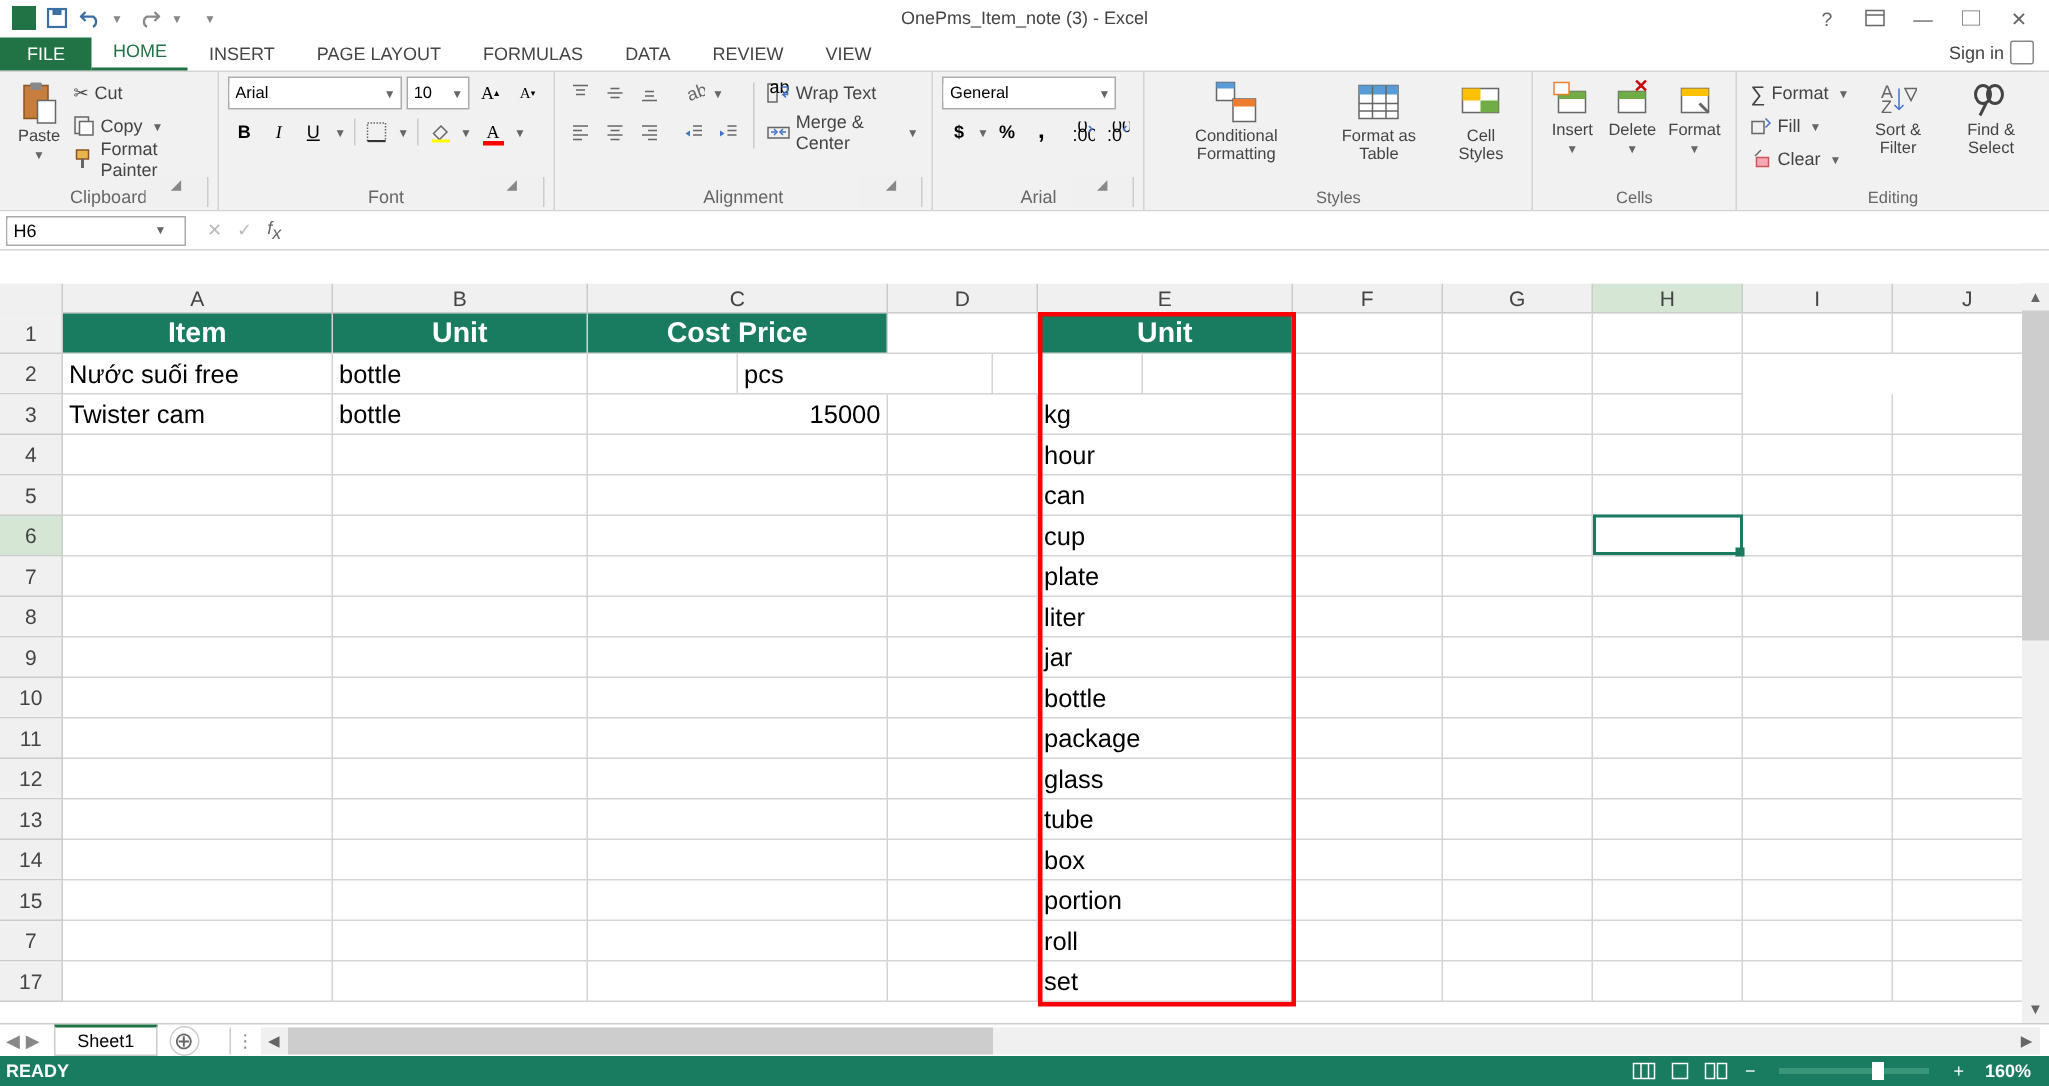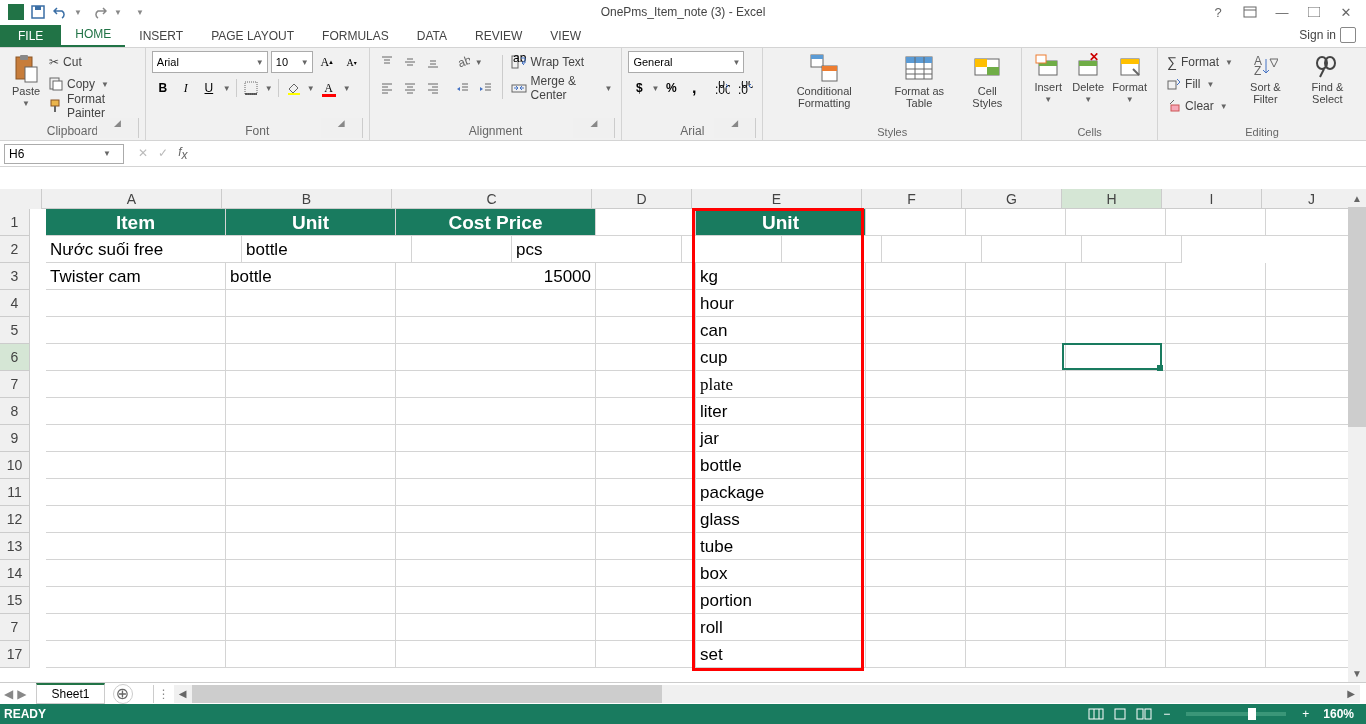--- a/index.html
+++ b/index.html
@@ -53,21 +53,21 @@
 .grid{position:absolute;top:189px;left:0;right:0;bottom:42px;overflow:hidden;background:#fff;}
 .col-headers{display:flex;height:20px;background:#f0f0f0;border-bottom:1px solid #ccc;}
 .corner{width:42px;border-right:1px solid #ccc;background:#f0f0f0;height:20px;}
 .col-h{border-right:1px solid #ccc;text-align:center;font-size:14px;color:#444;line-height:20px;position:relative;}
 .col-h.selected{background:#d5e6d5;font-weight:normal;}
 .grid-body{display:flex;}
 .row-headers{width:42px;}
 .row-h{height:27px;border-right:1px solid #ccc;border-bottom:1px solid #ccc;background:#f0f0f0;text-align:center;font-size:14px;color:#444;line-height:27px;}
 .row-h.selected{background:#d5e6d5;}
 .cells{position:relative;}
-.cell-row{display:flex;height:27px;padding-left:16px;}
+.cell-row{display:flex;height:27px;}
 .cell{border-right:1px solid #d4d4d4;border-bottom:1px solid #d4d4d4;padding:1px 4px;font-size:17px;font-family:Arial;line-height:25px;overflow:visible;white-space:nowrap;position:relative;}
 .cell.header-cell{background:#197b5f;color:#fff;font-weight:bold;text-align:center;font-size:19px;}
 .cell.num{text-align:right;}
 .sel-overlay{position:absolute;border:2px solid #197b5f;pointer-events:none;z-index:6;}
 .sel-handle{position:absolute;width:6px;height:6px;background:#197b5f;right:-3px;bottom:-3px;}
 
 .red-box{position:absolute;border:3px solid #ff0000;pointer-events:none;z-index:5;}
 
 
 .sheet-tabs{position:absolute;bottom:20px;left:0;right:0;height:22px;background:#fff;border-top:1px solid #ccc;display:flex;align-items:center;}
@@ -570,21 +570,21 @@
           <div class="cell header-cell" style="width: 200px;">Cost Price</div>
           <div class="cell" style="width: 100px;"></div>
           <div class="cell header-cell" style="width: 170px;">Unit</div>
           <div class="cell" style="width: 100px;"></div>
           <div class="cell" style="width: 100px;"></div>
           <div class="cell" style="width: 100px;"></div>
           <div class="cell" style="width: 100px;"></div>
           <div class="cell" style="width: 100px;"></div>
         </div>
         <div class="cell-row">
-          <div class="cell" style="width: 196px;">Nước suối free</div>
+          <div class="cell" style="width: 180px;">Nước suối free</div>
           <div class="cell" style="width: 170px;">bottle</div>
           <div class="cell" style="width: 100px;"></div>
           <div class="cell" style="width: 170px;">pcs</div>
           <div class="cell" style="width: 100px;"></div>
           <div class="cell" style="width: 100px;"></div>
           <div class="cell" style="width: 100px;"></div>
           <div class="cell" style="width: 100px;"></div>
           <div class="cell" style="width: 100px;"></div>
         </div>
         <div class="cell-row">
@@ -633,21 +633,21 @@
           <div class="cell" style="width: 100px;"></div>
           <div class="cell" style="width: 100px;"></div>
           <div class="cell" style="width: 100px;"></div>
           <div class="cell" style="width: 100px;"></div>
         </div>
         <div class="cell-row">
           <div class="cell" style="width: 180px;"></div>
           <div class="cell" style="width: 170px;"></div>
           <div class="cell" style="width: 200px;"></div>
           <div class="cell" style="width: 100px;"></div>
-          <div class="cell" style="width: 170px; font-family: Liberation Serif, serif;">plate</div>
+          <div class="cell" style="width: 170px;">plate</div>
           <div class="cell" style="width: 100px;"></div>
           <div class="cell" style="width: 100px;"></div>
           <div class="cell" style="width: 100px;"></div>
           <div class="cell" style="width: 100px;"></div>
           <div class="cell" style="width: 100px;"></div>
         </div>
         <div class="cell-row">
           <div class="cell" style="width: 180px;"></div>
           <div class="cell" style="width: 170px;"></div>
           <div class="cell" style="width: 200px;"></div>

